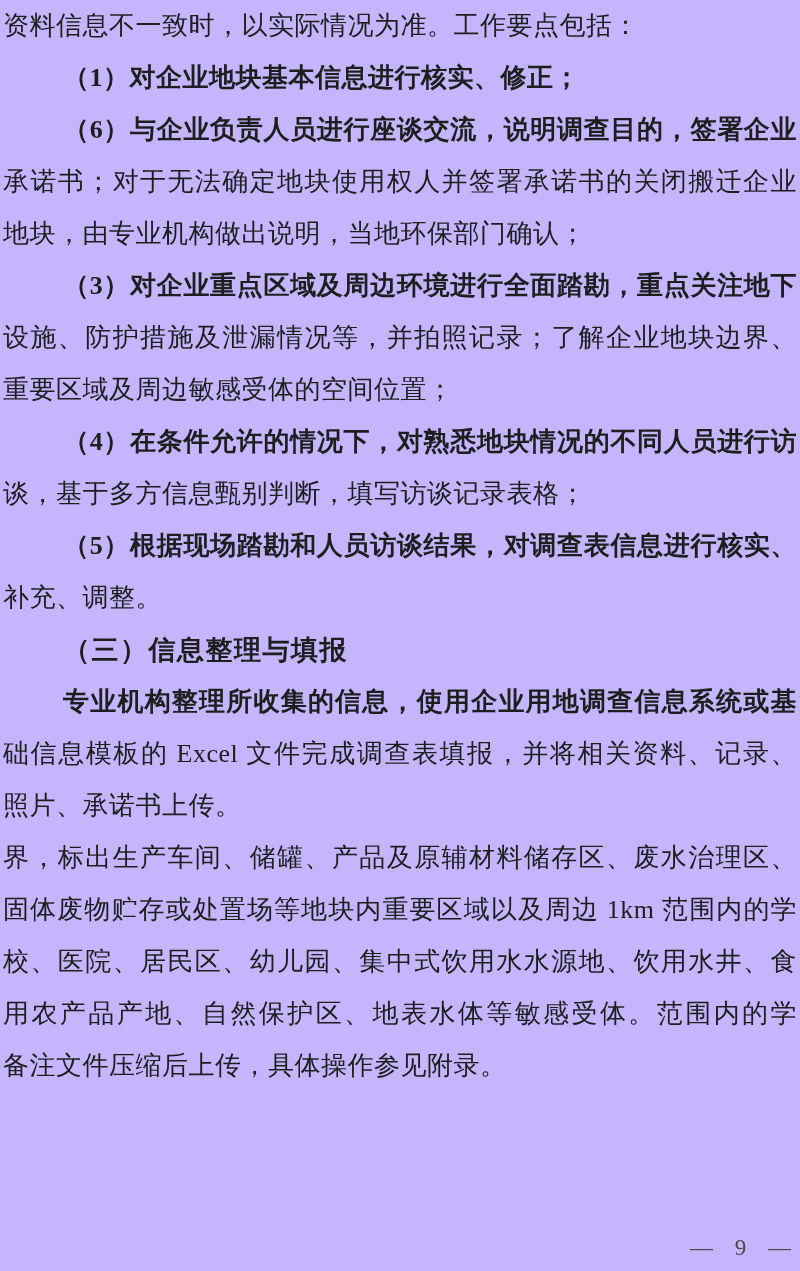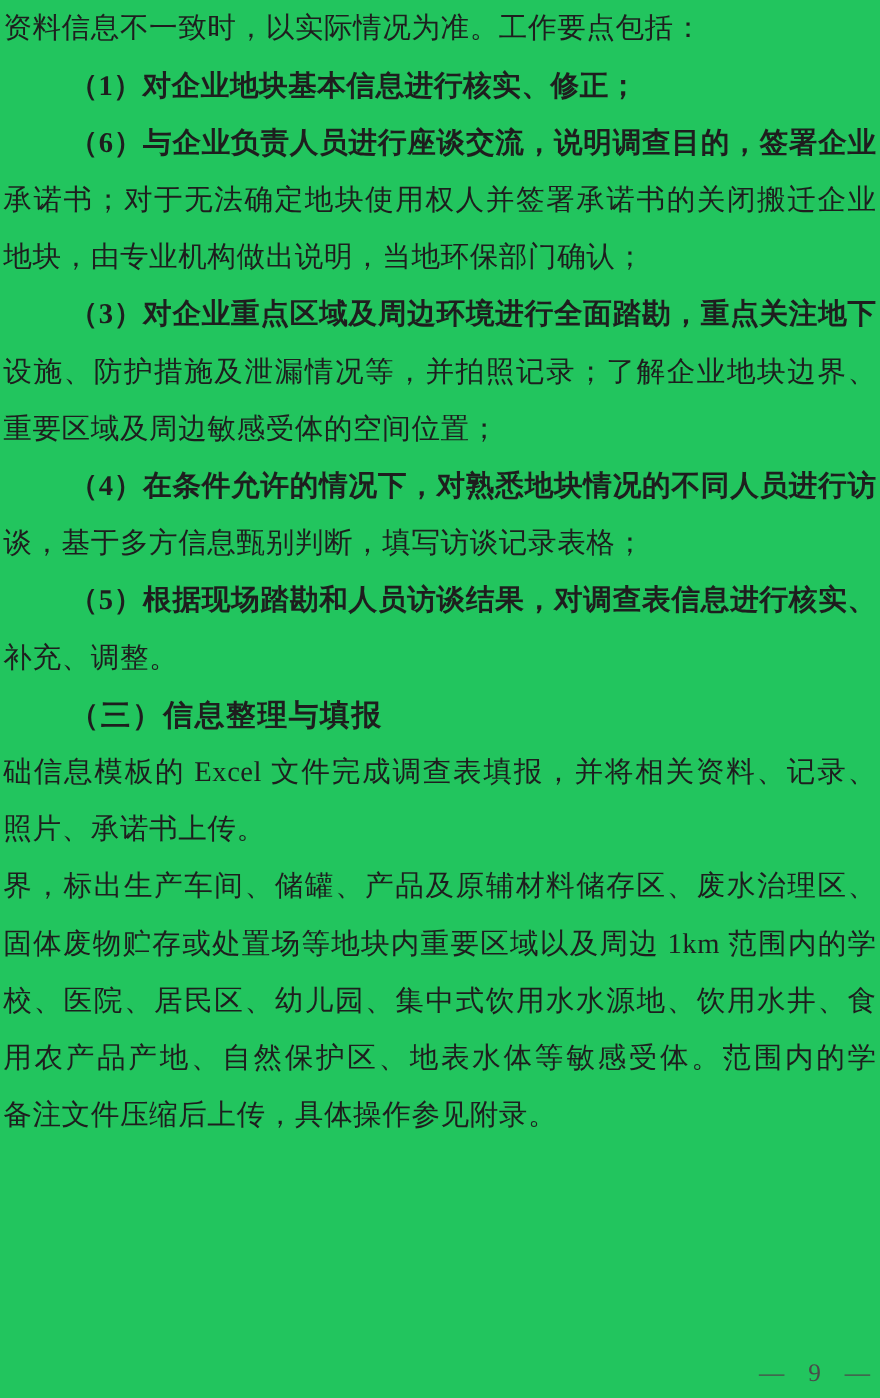--- a/index.html
+++ b/index.html
@@ -5,21 +5,21 @@
   html, body {
     margin: 0;
     padding: 0;
     background: #e8e8e8;
   }
   .page {
     position: relative;
     width: 800px;
     height: 1271px;
     margin: 0 auto;
-    background: #22c55e;
+    background: #c4b5fd;
     overflow: hidden;
     font-family: "Liberation Serif", "DejaVu Serif", serif;
     color: #1e1e1e;
   }
   .text-body {
     position: absolute;
     top: 0;
     left: 3px;
     width: 794px;
   }
@@ -67,20 +67,21 @@
       <div class="line just">承诺书；对于无法确定地块使用权人并签署承诺书的关闭搬迁企业</div>
       <div class="line">地块，由专业机构做出说明，当地环保部门确认；</div>
       <div class="line just ind">（3）对企业重点区域及周边环境进行全面踏勘，重点关注地下</div>
       <div class="line just">设施、防护措施及泄漏情况等，并拍照记录；了解企业地块边界、</div>
       <div class="line">重要区域及周边敏感受体的空间位置；</div>
       <div class="line just ind">（4）在条件允许的情况下，对熟悉地块情况的不同人员进行访</div>
       <div class="line">谈，基于多方信息甄别判断，填写访谈记录表格；</div>
       <div class="line just ind">（5）根据现场踏勘和人员访谈结果，对调查表信息进行核实、</div>
       <div class="line">补充、调整。</div>
       <div class="line ind bold">（三）信息整理与填报</div>
+      <div class="line just ind">专业机构整理所收集的信息，使用企业用地调查信息系统或基</div>
       <div class="line just">础信息模板的 Excel 文件完成调查表填报，并将相关资料、记录、</div>
       <div class="line">照片、承诺书上传。</div>
       <div class="line just">界，标出生产车间、储罐、产品及原辅材料储存区、废水治理区、</div>
       <div class="line just">固体废物贮存或处置场等地块内重要区域以及周边 1km 范围内的学</div>
       <div class="line just">校、医院、居民区、幼儿园、集中式饮用水水源地、饮用水井、食</div>
       <div class="line just">用农产品产地、自然保护区、地表水体等敏感受体。范围内的学</div>
       <div class="line">备注文件压缩后上传，具体操作参见附录。</div>
     </div>
   <div class="footer">
     <span>— 9 —</span>

